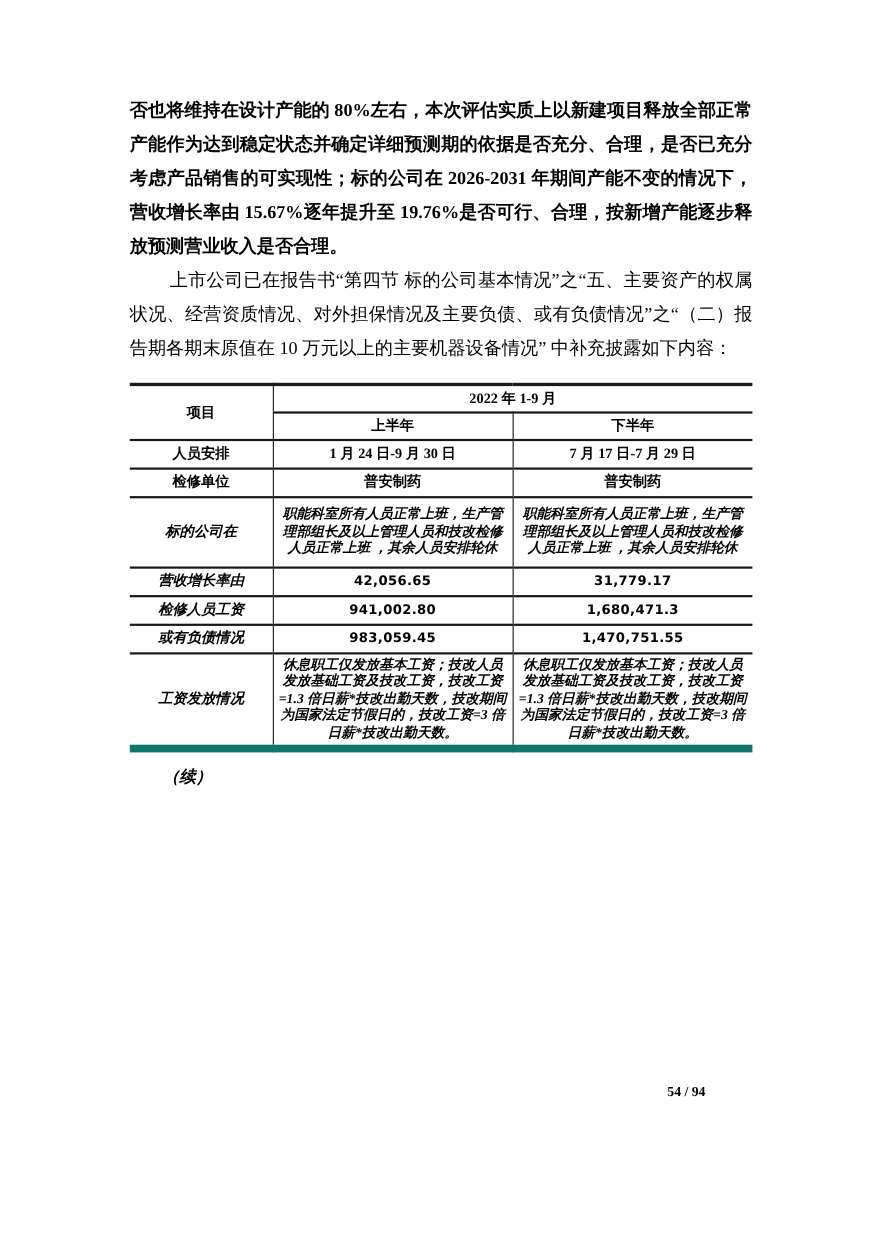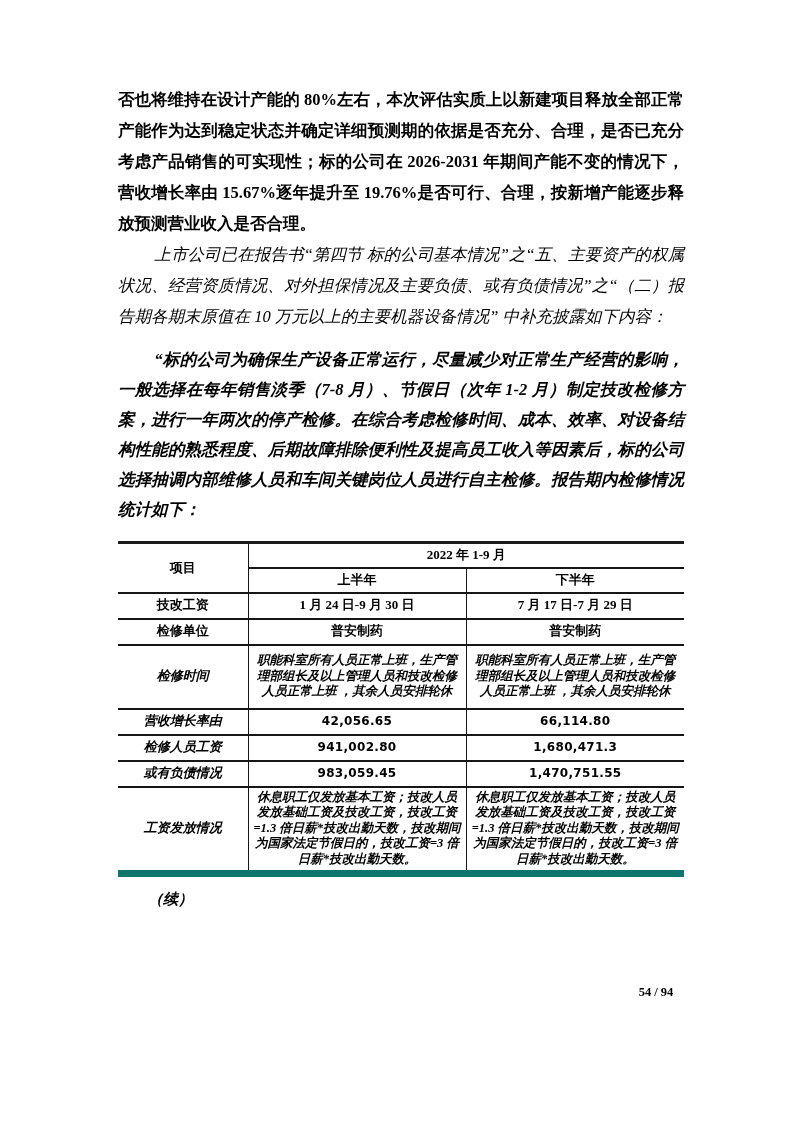--- a/index.html
+++ b/index.html
@@ -26,21 +26,21 @@
     text-align: justify;
   }
   .p1 { font-weight: bold; }
   .heading {
     margin: 14px 0 0 0;
     font-size: 16.5px;
     line-height: 31px;
     font-weight: bold;
     text-indent: 2.2em;
   }
-  .p2 { text-indent: 2.2em; font-style: italic; }
+  .p2 { text-indent: 2.2em; }
   .p3 {
     margin-top: 13px;
     font-weight: bold;
     font-style: italic;
     text-indent: 2.2em;
     line-height: 30px;
   }
   .unit-line {
     margin-top: 6px;
     height: 18px;
@@ -91,79 +91,78 @@
   td.longcell.ctr { }
   .continued {
     margin: 13px 0 0 30px;
     font-size: 15px;
     font-weight: bold;
     font-style: italic;
   }
   .page-number {
     position: absolute;
     top: 985px;
-    left: 600px;
+    left: 568px;
     width: 112px;
     text-align: center;
     font-size: 12.5px;
     font-weight: bold;
   }
 </style>
 </head>
 <body>
 
 <div class="page">
   <div class="content">
 
     <p class="para p1">否也将维持在设计产能的 80%左右，本次评估实质上以新建项目释放全部正常产能作为达到稳定状态并确定详细预测期的依据是否充分、合理，是否已充分考虑产品销售的可实现性；标的公司在 2026-2031 年期间产能不变的情况下，营收增长率由 15.67%逐年提升至 19.76%是否可行、合理，按新增产能逐步释放预测营业收入是否合理。</p>
 
 
     <p class="para p2">上市公司已在报告书“第四节 标的公司基本情况”之“五、主要资产的权属状况、经营资质情况、对外担保情况及主要负债、或有负债情况”之“（二）报告期各期末原值在 10 万元以上的主要机器设备情况” 中补充披露如下内容：</p>
 
-    <p class="para p3">“标的公司为确保生产设备正常运行，尽量减少对正常生产经营的影响，一般选择在每年销售淡季（7-8 月）、节假日（次年 1-2 月）制定技改检修方案，进行一年两次的停产检修。在综合考虑检修时间、成本、效率、对设备结构性能的熟悉程度、后期故障排除便利性及提高员工收入等因素后，标的公司选择抽调内部维修人员和车间关键岗位人员进行自主检修。报告期内检修情况统计如下：</p>
 
 
     <table class="maint">
       <colgroup>
         <col style="width:130px">
         <col style="width:218px">
         <col style="width:218px">
       </colgroup>
       <tbody>
         <tr class="hr1">
           <th class="vline" rowspan="2">项目</th>
           <th colspan="2">2022 年 1-9 月</th>
         </tr>
         <tr class="hr2">
           <th class="vline">上半年</th>
           <th>下半年</th>
         </tr>
 
         <tr class="r26">
-          <td class="vline">技改工资</td>
+          <td class="vline">人员安排</td>
           <td class="vline">1 月 24 日-9 月 30 日</td>
           <td>7 月 17 日-7 月 29 日</td>
         </tr>
 
         <tr class="r26">
           <td class="vline">检修单位</td>
           <td class="vline">普安制药</td>
           <td>普安制药</td>
         </tr>
 
         <tr class="r64">
-          <td class="vline label-ital">检修时间</td>
+          <td class="vline label-ital">标的公司在</td>
           <td class="vline longcell ctr">职能科室所有人员正常上班，生产管理部组长及以上管理人员和技改检修人员正常上班 ，其余人员安排轮休</td>
           <td class="longcell ctr">职能科室所有人员正常上班，生产管理部组长及以上管理人员和技改检修人员正常上班 ，其余人员安排轮休</td>
         </tr>
 
         <tr class="r26">
           <td class="vline label-ital">营收增长率由</td>
           <td class="vline num">42,056.65</td>
-          <td class="num">66,114.80</td>
+          <td class="num">31,779.17</td>
         </tr>
 
         <tr class="r26">
           <td class="vline label-ital">检修人员工资</td>
           <td class="vline num">941,002.80</td>
           <td class="num">1,680,471.3</td>
         </tr>
 
         <tr class="r26">
           <td class="vline label-ital">或有负债情况</td>

